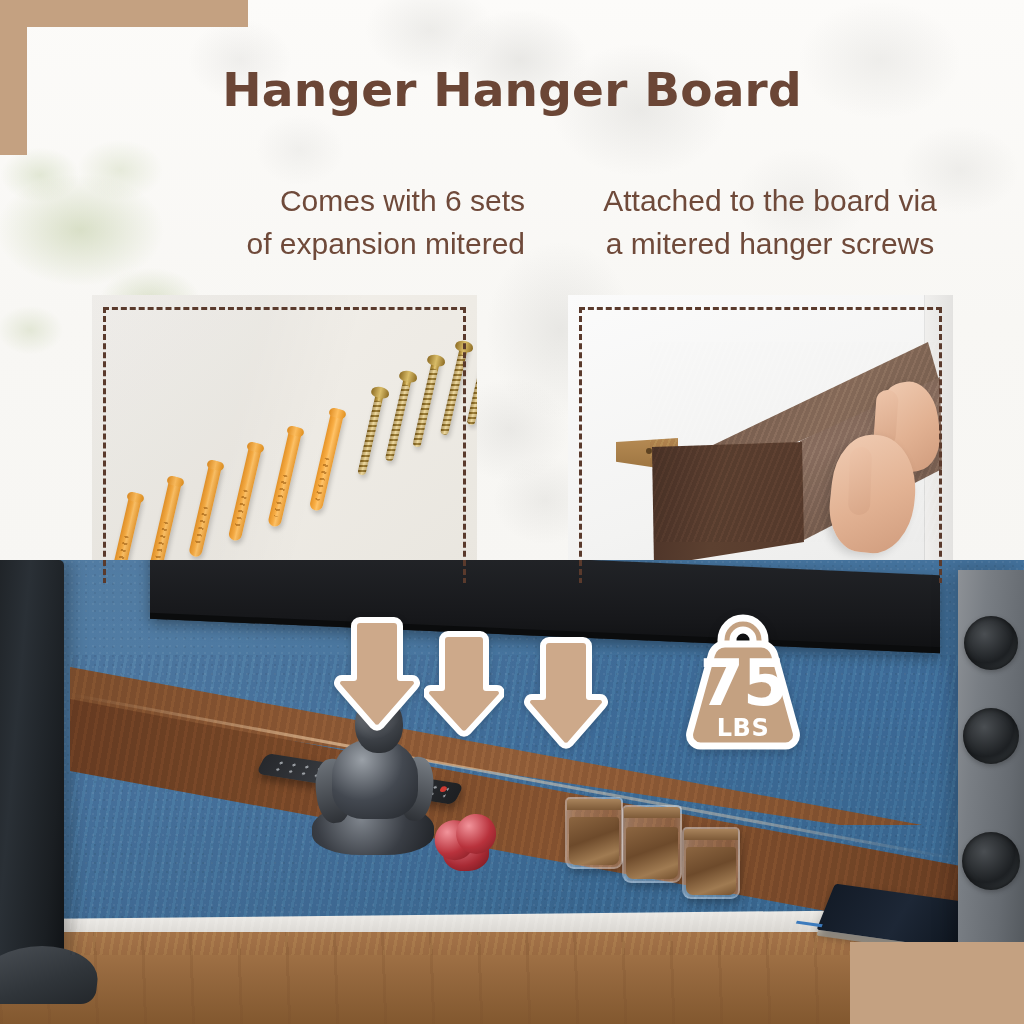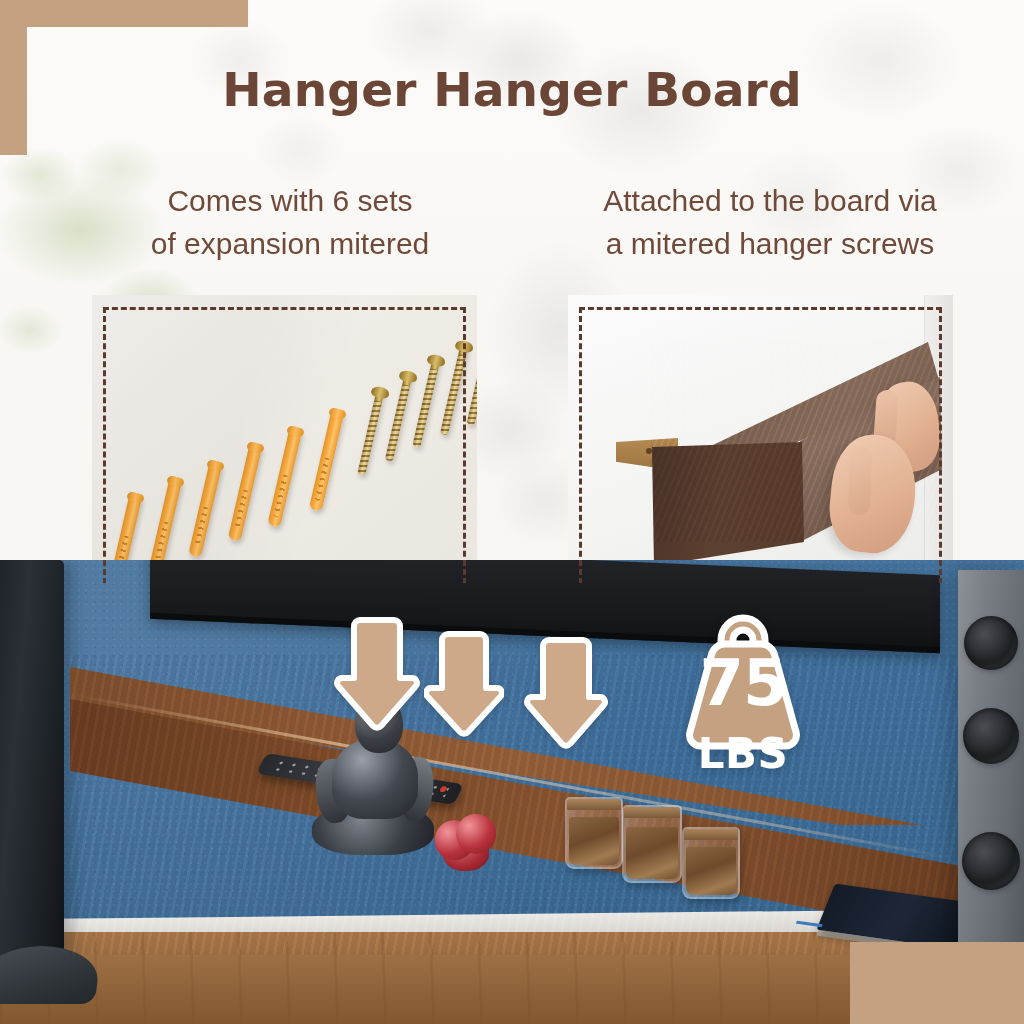--- a/index.html
+++ b/index.html
@@ -68,21 +68,21 @@
     color:var(--brown);
     font-family:"DejaVu Sans", sans-serif;
   }
   .caption {
     position:absolute; top:180px;
     font-size:30px; line-height:1.42;
     color:#6f4a3a;
     text-align:center;
     font-family:"Liberation Sans", sans-serif;
   }
-  .caption-left  { left:55px;  width:470px; }
+  .caption-left  { left:55px;  width:470px;text-align:right; }
   .caption-right { left:520px; width:500px; }
 
   
   .panel {
     position:absolute; top:295px; width:385px; height:288px;
     overflow:hidden;
     background:#f4f2ee;
   }
   .panel-left  { left:92px;  }
   .panel-right { left:568px; }
@@ -392,21 +392,21 @@
   .badge {
     position:absolute; left:663px; top:592px; width:160px; height:168px;
     filter:drop-shadow(0 3px 5px rgba(0,0,0,.20));
   }
   .badge .num, .badge .unit {
     position:absolute; left:0; width:100%; text-align:center;
     color:#ffffff; font-weight:bold;
     font-family:"DejaVu Sans", sans-serif;
   }
   .badge .num  { top:54px; font-size:64px; letter-spacing:-1px; }
-  .badge .unit { top:137px; font-size:42px; letter-spacing:.5px; }
+  .badge .unit { top:122px; font-size:24px; letter-spacing:.5px; }
 </style>
 </head>
 <body>
 
 <div id="stage">
 
   <div class="top-bg"></div>
   <div class="corner-tl-h"></div>
   <div class="corner-tl-v"></div>
 

